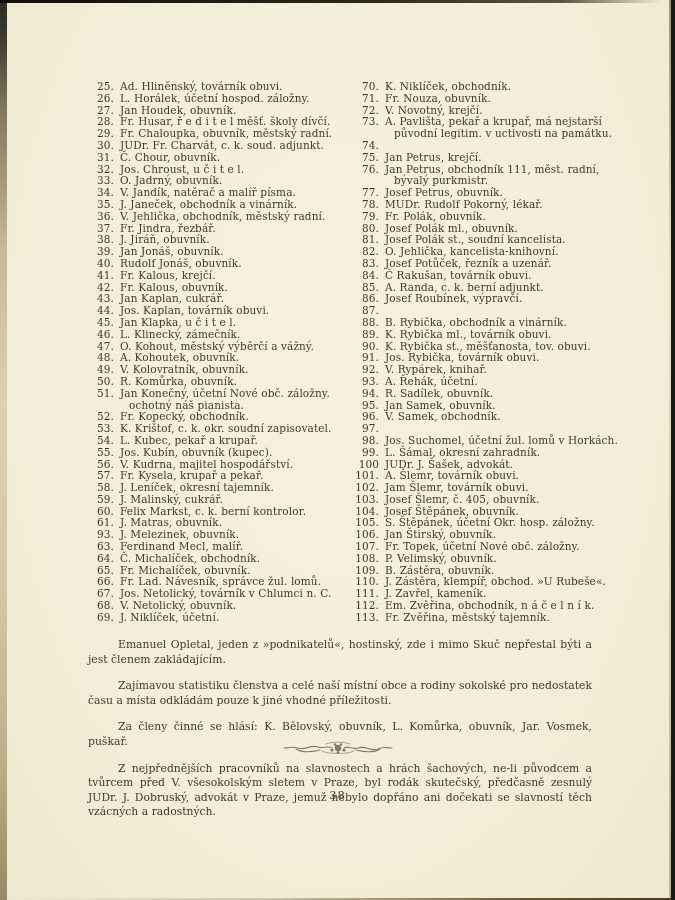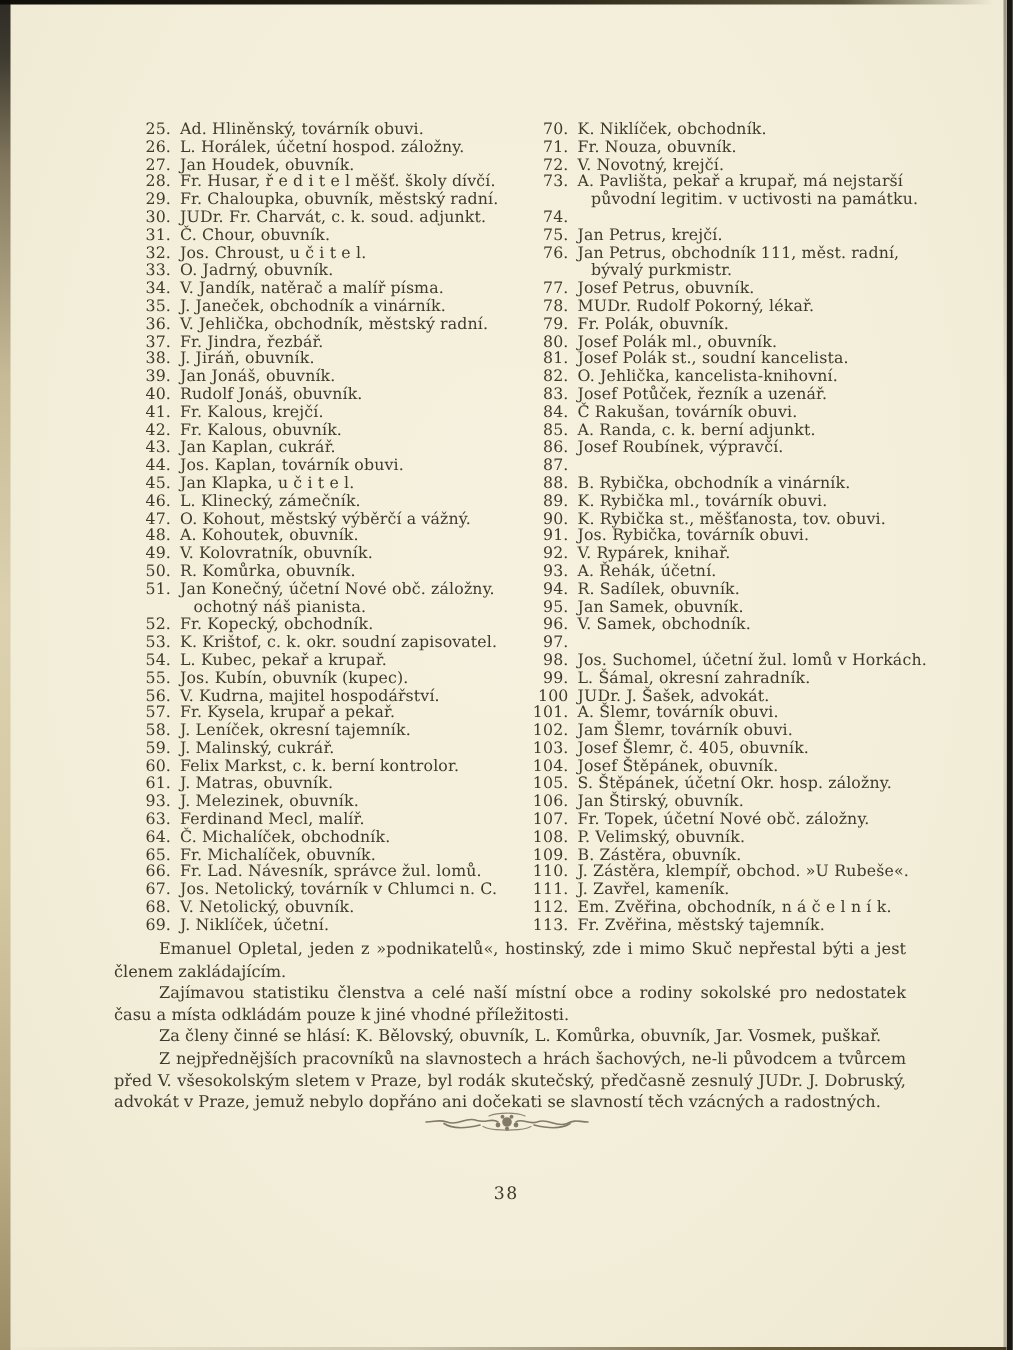--- a/index.html
+++ b/index.html
@@ -48,21 +48,21 @@
     white-space: nowrap;
   }
   .row .entry { flex: 1 1 auto; }
   .cont { padding-left: 9px; }
 
   
   .paras {
     position: absolute; left: 76px; top: 626px; width: 528px;
     font-size: 10.8px; line-height: 14.6px; text-align: justify;
   }
-  .paras p { margin: 0; text-indent: 30px; }
+  .paras p { margin: 12px; text-indent: 30px; }
 
   
   .ornament {
     position: absolute; left: 0; top: 740px; width: 675px;
     text-align: center; opacity: 0.75;
   }
   .pagenum {
     position: absolute; left: 0; top: 788px; width: 675px;
     text-align: center; font-size: 11.5px; letter-spacing: 1px;
   }

